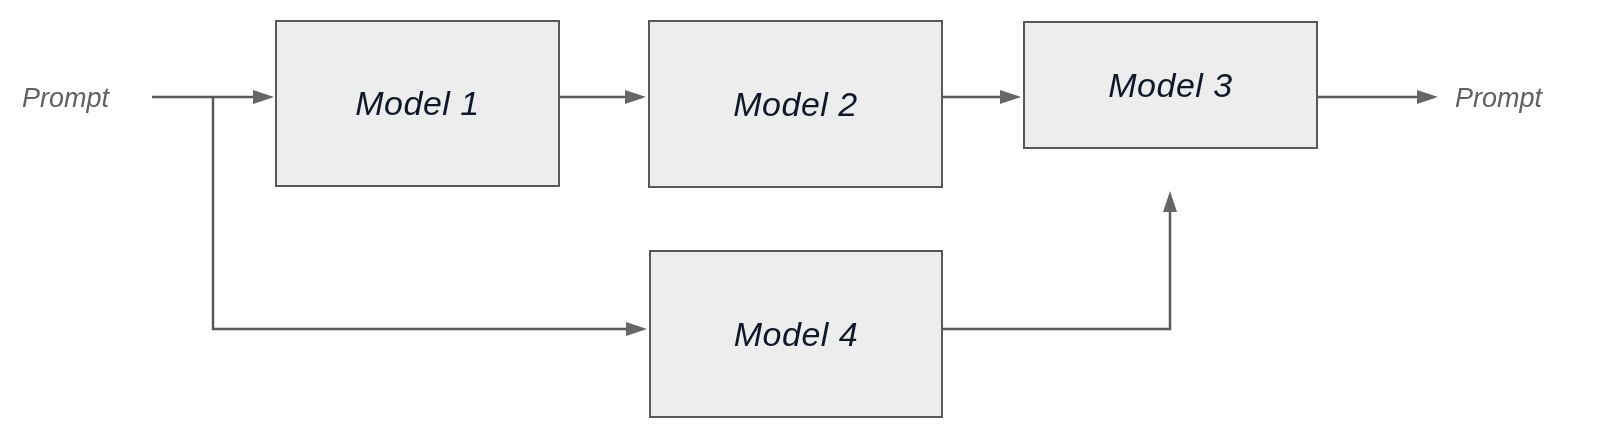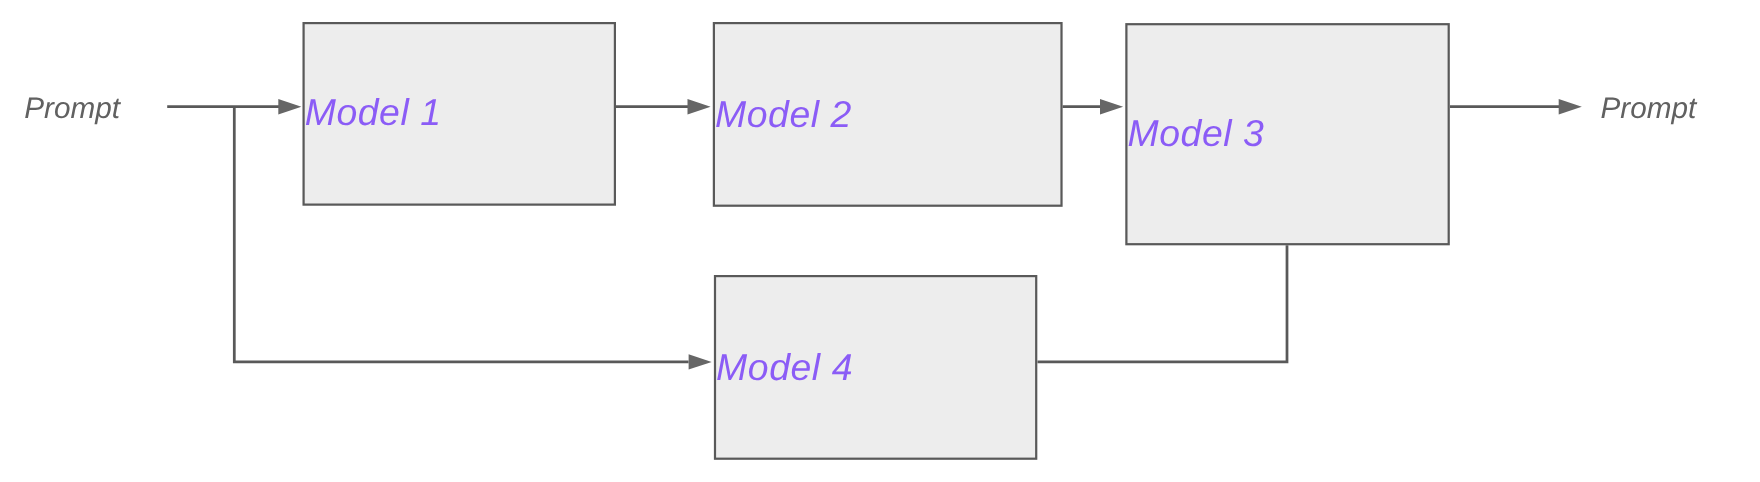--- a/index.html
+++ b/index.html
@@ -33,27 +33,28 @@
     fill: var(--arrow, #666666);
     stroke: none;
   }
   .node {
     position: absolute;
     background: var(--node-fill, #ededed);
     border: 2.5px solid var(--node-border, #595959);
     box-sizing: border-box;
     display: flex;
     align-items: center;
+    justify-content: center;
     font-size: 34px;
-    color: #8b5cf6;
+    color: #0f172a;
     letter-spacing: 0.5px;
   }
   .node-model1 { left: 275px; top: 20px;  width: 285px; height: 167px; }
-  .node-model2 { left: 648px; top: 20px;  width: 318px; height: 168px; }
-  .node-model3 { left: 1023px; top: 21px; width: 295px; height: 202px; }
+  .node-model2 { left: 648px; top: 20px;  width: 295px; height: 168px; }
+  .node-model3 { left: 1023px; top: 21px; width: 295px; height: 128px; }
   .node-model4 { left: 649px; top: 250px; width: 294px; height: 168px; }
   .io-label {
     position: absolute;
     font-size: 27px;
     color: var(--label, #616161);
     white-space: nowrap;
   }
   .io-prompt { left: 22px;  top: 83px; }
   .io-output { left: 1455px; top: 83px; }
 </style>

